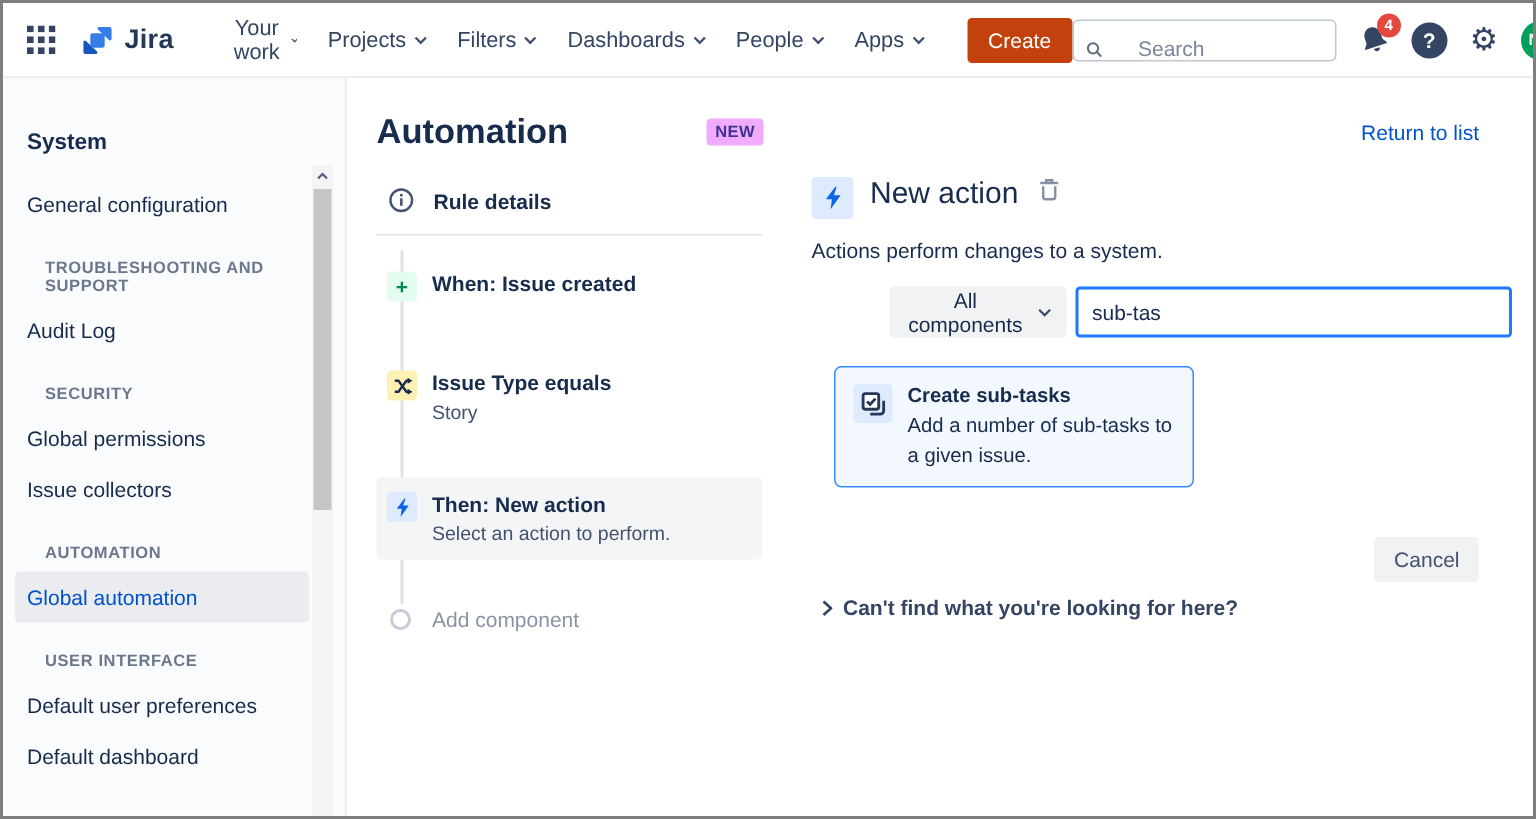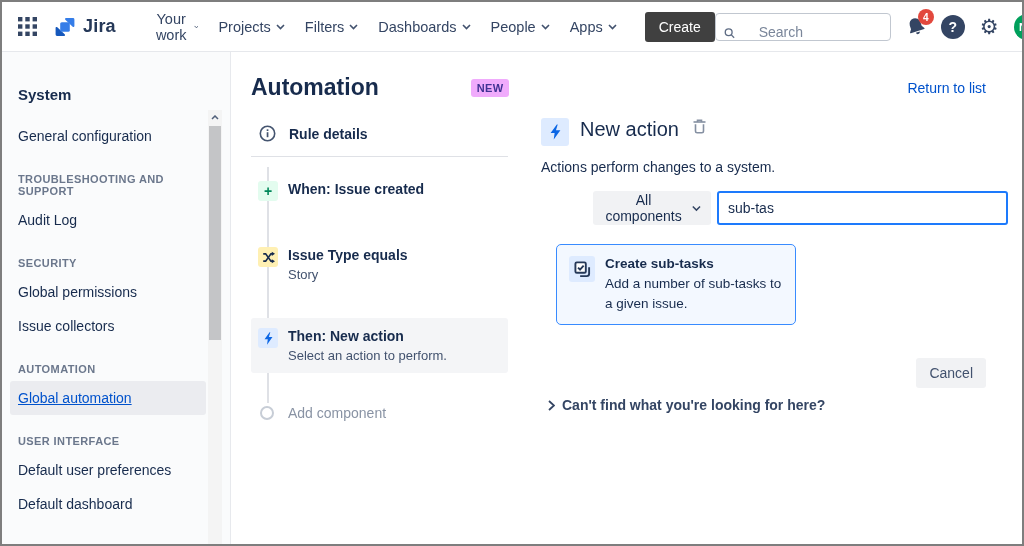--- a/index.html
+++ b/index.html
@@ -8,40 +8,40 @@
   .frame { width:1024px; height:546px; border:2px solid #7e7e7e; background:#fff; overflow:hidden; display:flex; flex-direction:column; }
 
   
   .navbar { height:50px; flex:0 0 50px; display:flex; align-items:center; padding:0 14px 0 16px; border-bottom:1px solid #E6E8EC; background:#fff; }
   .nav-left { display:flex; align-items:center; gap:10px; }
   .icon-btn { display:inline-flex; align-items:center; justify-content:center; cursor:pointer; background:none; border:none; }
   .logo { display:flex; align-items:center; gap:6px; margin:0 10px 0 6px; cursor:pointer; }
   .logo-text { font-size:18px; font-weight:700; color:#253858; letter-spacing:.2px; }
   .nav-menu { display:flex; align-items:center; gap:8px; margin-left:12px; }
   .nav-item { display:flex; align-items:center; gap:5px; font-size:14.5px; color:#344563; background:none; border:none; padding:6px 6px; cursor:pointer; font-family:inherit; }
-  .create-btn { margin-left:12px; background:#404040; color:#fff; font-size:14px; font-weight:500; border:none; border-radius:3px; padding:7px 14px; cursor:pointer; font-family:inherit; }
+  .create-btn { margin-left:12px; background:#c2410c; color:#fff; font-size:14px; font-weight:500; border:none; border-radius:3px; padding:7px 14px; cursor:pointer; font-family:inherit; }
   .nav-right { margin-left:auto; display:flex; align-items:center; gap:15px; }
   .searchbox { display:flex; align-items:flex-end; gap:24px; width:176px; height:28px; border:1px solid #C1C7D0; border-radius:4px; padding:0 8px; background:#fff; }
   .searchbox input { border:none; outline:none; width:100%; font-size:14px; color:#172B4D; font-family:inherit; }
   .searchbox input::placeholder { color:#7A869A; }
   .bell-wrap { position:relative; display:inline-flex; cursor:pointer; }
   .badge { position:absolute; top:-7px; right:-8px; min-width:16px; height:16px; border-radius:8px; background:#E2483D; color:#fff; font-size:10px; font-weight:700; display:flex; align-items:center; justify-content:center; padding:0 3px; }
   .help-circle { width:24px; height:24px; border-radius:50%; background:#344563; color:#fff; font-size:14px; font-weight:700; display:flex; align-items:center; justify-content:center; cursor:pointer; }
   .gear { font-size:21px; color:#344563; cursor:pointer; line-height:1; }
   .avatar { width:26px; height:26px; border-radius:50%; background:#00A05C; color:#fff; font-size:11px; font-weight:700; display:flex; align-items:center; justify-content:center; cursor:pointer; }
 
   
   .body-row { flex:1; display:flex; min-height:0; }
 
   
   .sidebar { position:relative; width:229px; flex:0 0 229px; background:#FAFBFC; border-right:1px solid #E7E9ED; padding:26px 24px 0 8px; overflow:hidden; }
   .sb-title { font-size:15px; font-weight:700; color:#172B4D; padding:8px 8px 2px 8px; margin-bottom:14px; }
-  .sb-header { font-size:11px; font-weight:700; color:#6B778C; letter-spacing:.4px; padding:0 8px; margin:20px 0 6px 0; }
+  .sb-header { font-size:11px; font-weight:700; color:#6B778C; letter-spacing:.4px; padding:0 8px; margin:20px 0 6px 12px; }
   .sb-item { font-size:14px; color:#172B4D; padding:9px 8px; border-radius:3px; cursor:pointer; white-space:nowrap; }
-  .sb-item.selected { background:#EBECF0; color:#0052CC;text-decoration:underline; }
+  .sb-item.selected { background:#EBECF0; color:#0052CC; }
   .sb-scroll { position:absolute; top:58px; right:8px; width:14px; bottom:0; background:#F4F4F4; }
   .sb-scroll-arrow { height:15px; display:flex; align-items:center; justify-content:center; background:#F4F4F4; cursor:pointer; }
   .sb-thumb { position:absolute; top:16px; left:1px; right:1px; height:214px; background:#C4C5C7; cursor:pointer; }
 
   
   .main { flex:1; padding:22px 14px 0 20px; min-width:0; }
   .main-head { display:flex; align-items:center; margin-bottom:14px; padding-right:22px; }
   .page-title { font-size:23px; font-weight:600; color:#172B4D; }
   .new-badge { margin-left:92px; background:#f0abfc; color:#403294; font-size:11px; font-weight:700; padding:3px 6px; border-radius:3px; letter-spacing:.3px; }
   .return-link { margin-left:auto; color:#0052CC; font-size:14px; text-decoration:none; cursor:pointer; }

